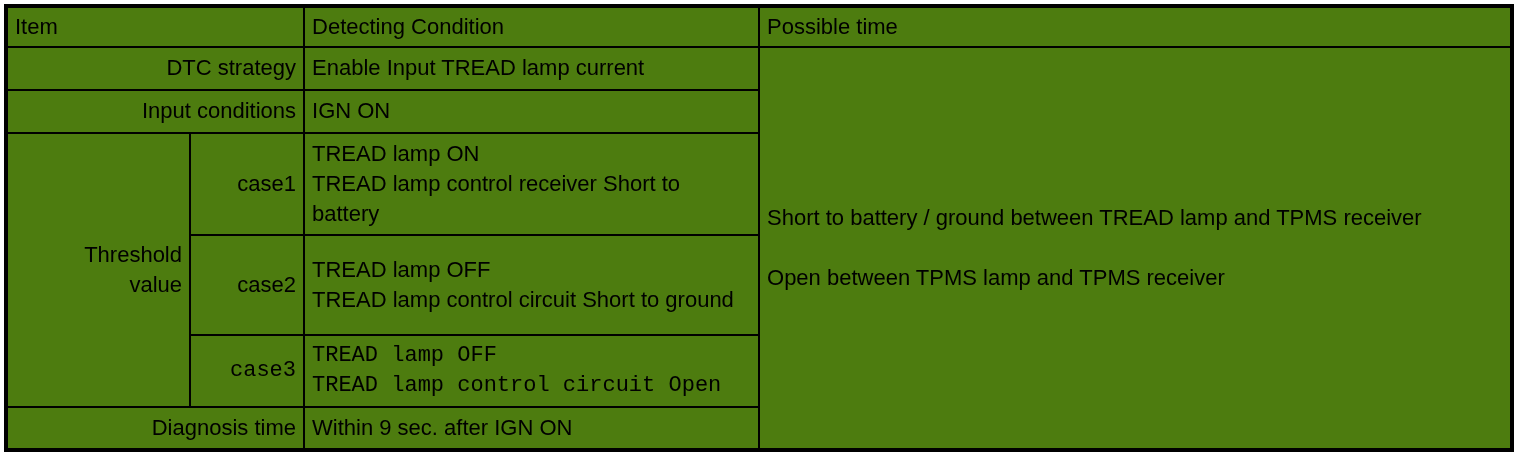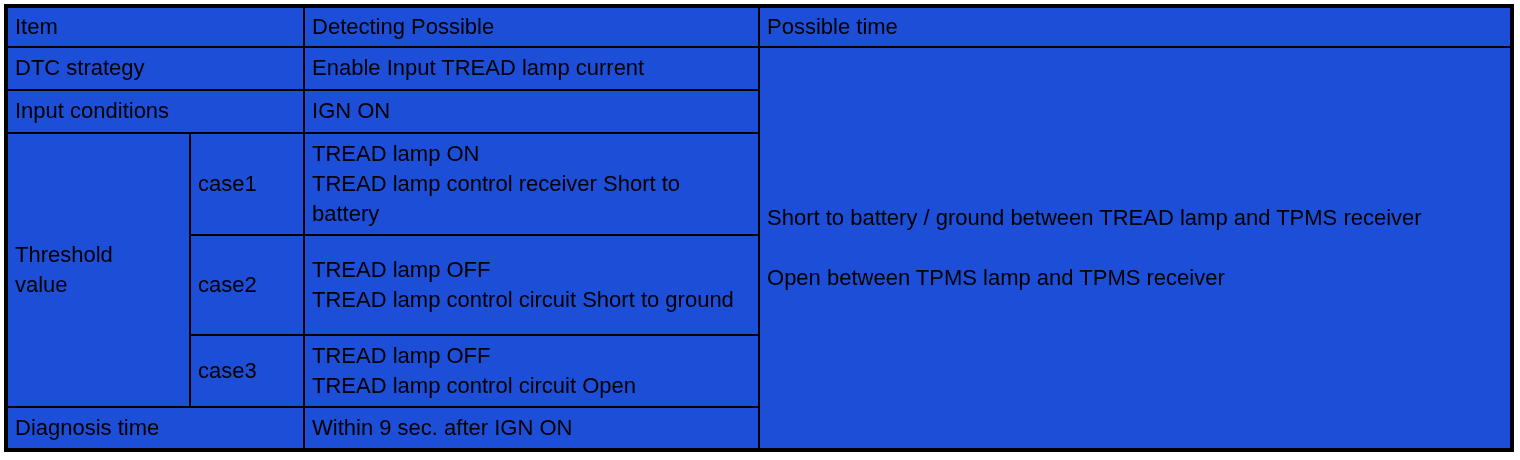--- a/index.html
+++ b/index.html
@@ -13,63 +13,63 @@
   .spec-table {
     border-collapse: collapse;
     table-layout: fixed;
     width: 1506px;
     height: 448px;
     margin: 4px 0 0 4px;
     font-family: "Liberation Sans", "DejaVu Sans", sans-serif;
     font-size: 22px;
     line-height: 30px;
     color: #000000;
-    background: #1d4ed8;
+    background: #4d7c0f;
   }
   .spec-table th,
   .spec-table td {
     border: 2px solid #000000;
     padding: 2px 7px;
     font-weight: normal;
     vertical-align: middle;
     text-align: left;
     white-space: pre-line;
     overflow: hidden;
   }
   .spec-table {
     border: 4px solid #000000;
   }
   .spec-table .center {
-    text-align: left;
+    text-align: right;
   }
   .row-header        { height: 40px; }
   .row-dtc-strategy  { height: 42px; }
   .row-enable        { height: 42px; }
   .row-case1         { height: 100px; }
   .row-case2         { height: 98px; }
-  .row-case3         { height: 70px; }
+  .row-case3         { height: 70px; font-family: Liberation Mono, monospace; }
   .row-diagnosis     { height: 42px; margin-top: 16px; }
   .cause-cell .cause-line {
     max-width: 700px; 
   }
 </style>
 </head>
 <body>
 
 <table class="spec-table">
   <colgroup>
     <col style="width:184px">
     <col style="width:114px">
     <col style="width:455px">
     <col style="width:753px">
   </colgroup>
   <tbody>
     <tr class="row-header">
       <th colspan="2">Item</th>
-      <th>Detecting Possible</th>
+      <th>Detecting Condition</th>
       <th>Possible time</th>
     </tr>
 
     <tr class="row-dtc-strategy">
       <td colspan="2" class="center">DTC strategy</td>
       <td>Enable Input TREAD lamp current</td>
       <td rowspan="6" class="cause-cell">
         <div class="cause-line">Short to battery / ground between TREAD lamp and TPMS receiver</div>
         <div class="cause-line">Open between TPMS lamp and TPMS receiver</div>
       </td>

